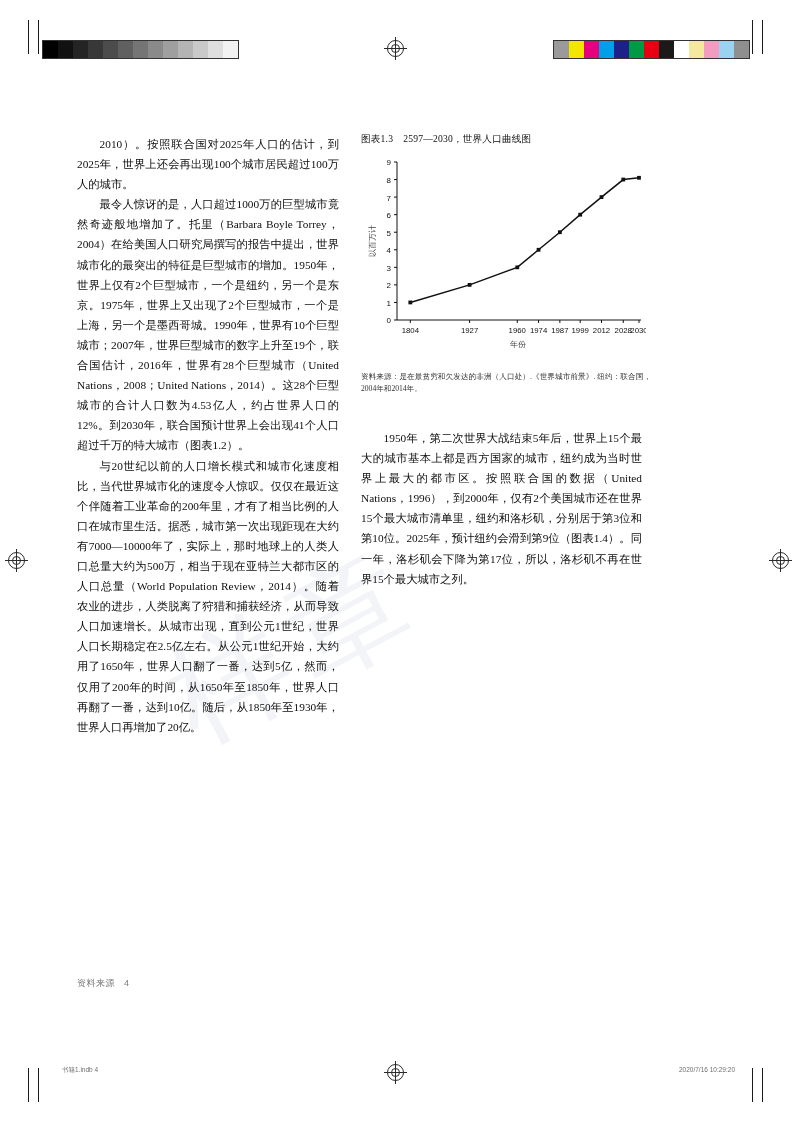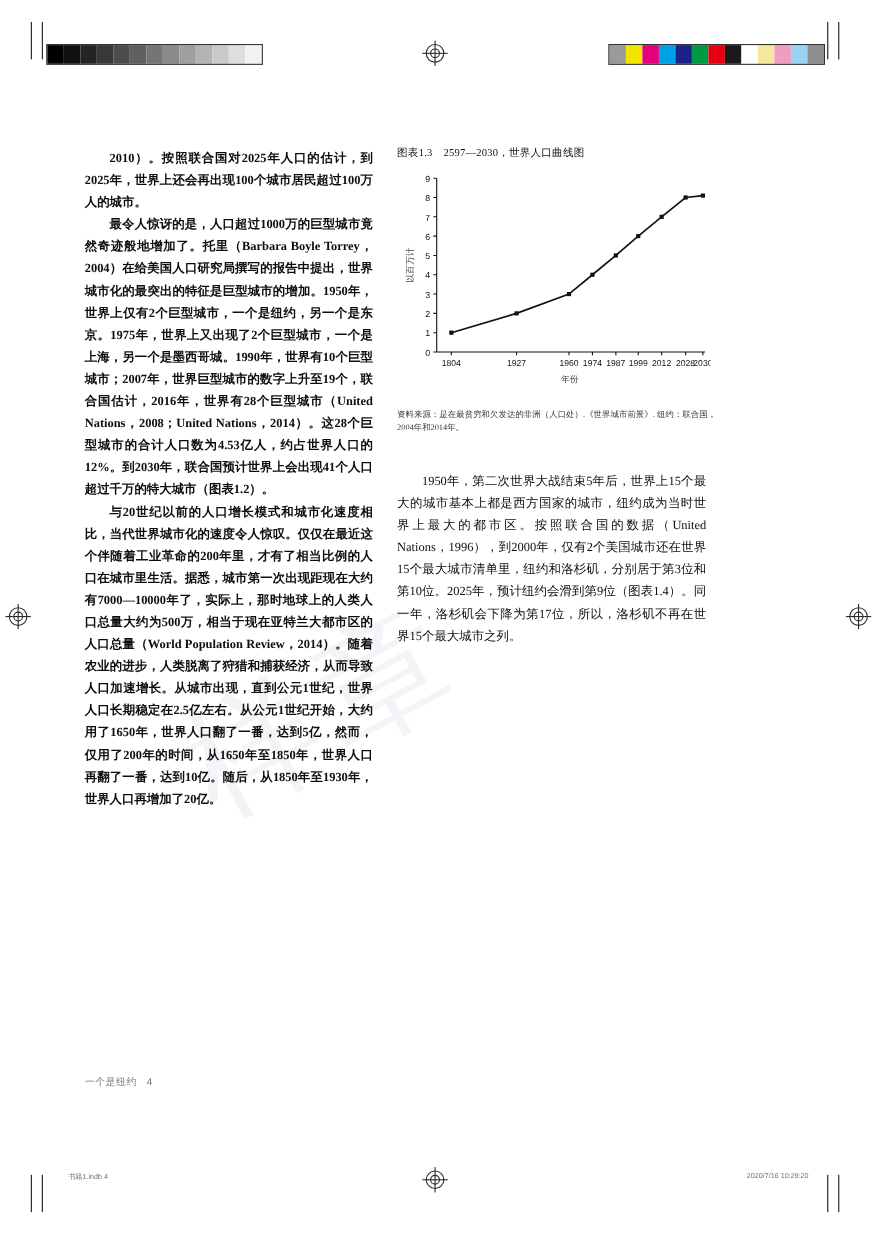--- a/index.html
+++ b/index.html
@@ -50,21 +50,21 @@
     position: absolute;
     font-size: 11.3px;
     line-height: 20.1px;
     color: #0d0d0d;
     text-align: justify;
     text-justify: inter-ideograph;
   }
   .col p { margin: 0; text-indent: 2em; }
   .col p.noindent { text-indent: 0; }
 
-  #left-col  { left: 77px;  top: 134px; width: 262px; font-weight: bold; }
+  #left-col  { left: 77px;  top: 134px; width: 262px; }
   #right-col { left: 361px; top: 428px; width: 281px; }
 
   
   #figure-block { position: absolute; left: 361px; top: 133px; width: 285px; }
   .fig-caption {
     font-size: 9.6px;
     color: #111;
     letter-spacing: 0.2px;
     margin-bottom: 6px;
     white-space: nowrap;
@@ -256,19 +256,19 @@
     </div>
 
     <div class="fig-source">资料来源：是在最贫穷和欠发达的非洲（人口处）.《世界城市前景》. 纽约：联合国，2004年和2014年。</div>
   </div>
 
   <div class="col" id="right-col">
     <p>1950年，第二次世界大战结束5年后，世界上15个最大的城市基本上都是西方国家的城市，纽约成为当时世界上最大的都市区。按照联合国的数据（United Nations，1996），到2000年，仅有2个美国城市还在世界15个最大城市清单里，纽约和洛杉矶，分别居于第3位和第10位。2025年，预计纽约会滑到第9位（图表1.4）。同一年，洛杉矶会下降为第17位，所以，洛杉矶不再在世界15个最大城市之列。</p>
   </div>
 
   <div id="running-foot">
-    <span>一个是纽约</span><span class="pg">4</span>
+    <span>资料来源</span><span class="pg">4</span>
   </div>
 
   <div class="print-foot" id="print-foot-left">书籍1.indb  4</div>
   <div class="print-foot" id="print-foot-right">2020/7/16  10:29:20</div>
 
 </div>
 
 </body></html>

